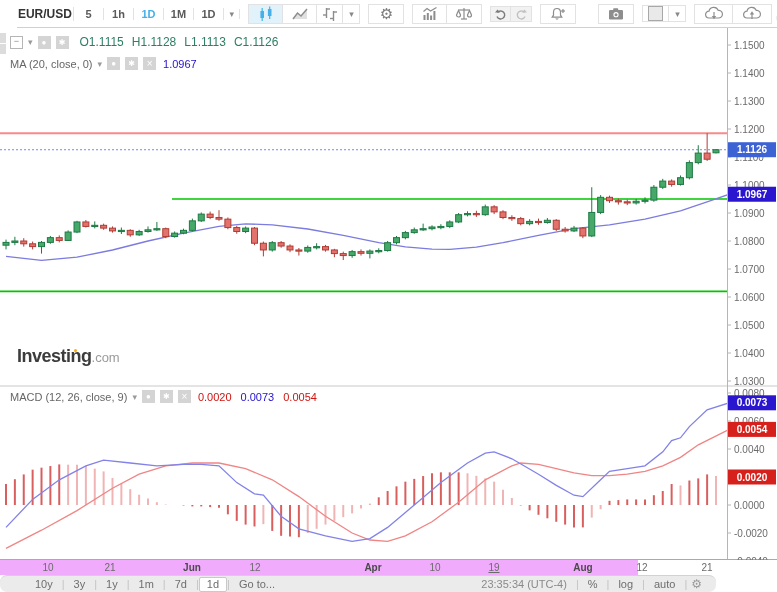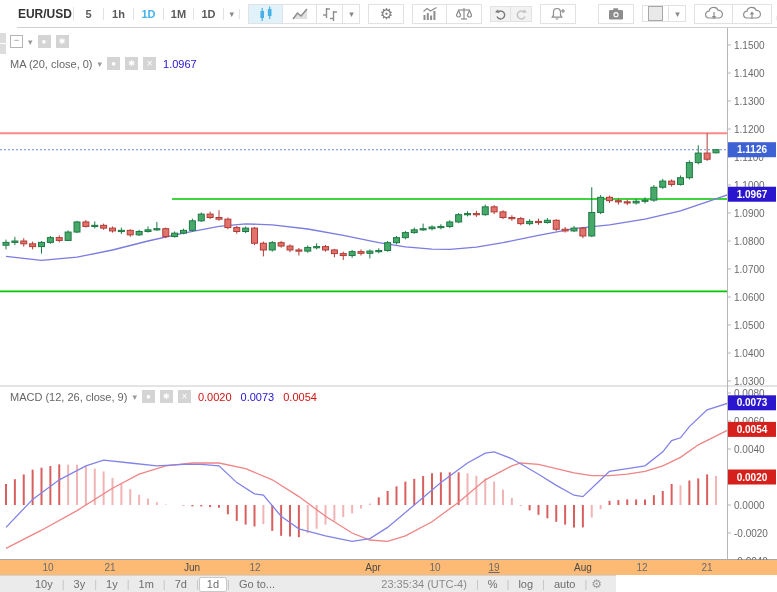--- a/index.html
+++ b/index.html
@@ -37,25 +37,25 @@
   .ohlc-vals{display:flex;gap:8px;font-size:12px;color:#2e7d65;margin-left:6px;}
   .ma-val{color:#2312cf;font-size:11px;margin-left:2px;}
   .macd-vals{display:flex;gap:9px;font-size:11px;margin-left:2px;}
   .macd-vals .red{color:#d01410;}
   .macd-vals .blue{color:#2312cf;}
   .watermark{position:absolute;left:17px;top:318px;}
   .wm-brand{font-size:18px;font-weight:bold;color:#3c3c3c;letter-spacing:-0.5px;position:relative;}
   .wm-dot{position:absolute;left:56.5px;top:2.5px;width:3.5px;height:3.5px;border-radius:50%;background:#f7a918;}
   .wm-suffix{font-size:13px;color:#9a9a9a;}
   
-  .time-axis{position:absolute;top:560px;left:0;width:777px;height:15px;background:#fdba74;cursor:ew-resize;text-align:center;}
+  .time-axis{position:absolute;top:560px;left:0;width:638px;height:15px;background:#f0abfc;cursor:ew-resize;text-align:center;}
   .time-axis span{position:absolute;top:2px;transform:translateX(-50%);font-size:10px;color:#6b6b6b;}
-  .time-axis span.month{font-weight:normal;color:#4a4a4a;}
+  .time-axis span.month{font-weight:bold;color:#4a4a4a;}
   
-  .bottombar{position:absolute;top:575px;left:0;width:616px;height:17px;background:#ebebeb;border-top:1px solid #d2d2d2;display:flex;align-items:center;font-size:11px;color:#6e6e6e;box-sizing:border-box;}
+  .bottombar{position:absolute;top:575px;left:0;width:716px;height:17px;background:#ebebeb;border-top:1px solid #d2d2d2;display:flex;align-items:center;font-size:11px;color:#6e6e6e;box-sizing:border-box;border-radius:7px;}
   .bb-left{display:flex;align-items:center;margin-left:26px;}
   .bb-right{display:flex;align-items:center;margin-left:auto;margin-right:10px;}
   .bb-item{padding:0 9px;cursor:pointer;}
   .bb-item.active{background:#fff;border:1px solid #c9c9c9;border-radius:2px;padding:0 7px;line-height:13px;}
   .bb-div{color:#c4c4c4;}
   .bb-clock{color:#8a8a8a;padding:0 9px;}
   .bb-gear{font-size:12px;color:#9a9a9a;padding:0 4px;cursor:pointer;}
 </style>
 </head>
 <body>
@@ -516,20 +516,26 @@
     <div class="left-sliver">
         <span></span>
         <span></span>
       </div>
 
     <div class="legend legend-main">
       <span class="collapse-box">−</span>
       <span class="lg-caret">▾</span>
       <span class="sqbtn">●</span>
       <span class="sqbtn">✱</span>
+      <span class="ohlc-vals">
+        <span>O1.1115</span>
+        <span>H1.1128</span>
+        <span>L1.1113</span>
+        <span>C1.1126</span>
+      </span>
     </div>
 
     <div class="legend legend-ma">
       <span>MA (20, close, 0)</span>
       <span class="lg-caret">▾</span>
       <span class="sqbtn">●</span>
       <span class="sqbtn">✱</span>
       <span class="sqbtn" style="font-size:10px;">×</span>
       <span class="ma-val">1.0967</span>
     </div>
@@ -540,20 +546,23 @@
       <span class="sqbtn">●</span>
       <span class="sqbtn">✱</span>
       <span class="sqbtn" style="font-size:10px;">×</span>
       <span class="macd-vals">
         <span class="red">0.0020</span>
         <span class="blue">0.0073</span>
         <span class="red">0.0054</span>
       </span>
     </div>
 
+    <div class="watermark">
+      <span class="wm-brand">Investing</span><span class="wm-dot"></span><span class="wm-suffix">.com</span>
+    </div>
   </div>
 
   <div class="time-axis" id="time-axis">
       <span style="left: 48px;">10</span>
       <span style="left: 110px;">21</span>
       <span class="month" style="left: 192px;">Jun</span>
       <span style="left: 255px;">12</span>
       <span class="month" style="left: 373px;">Apr</span>
       <span style="left: 435px;">10</span>
       <span style="left: 494px; text-decoration: underline;">19</span>

